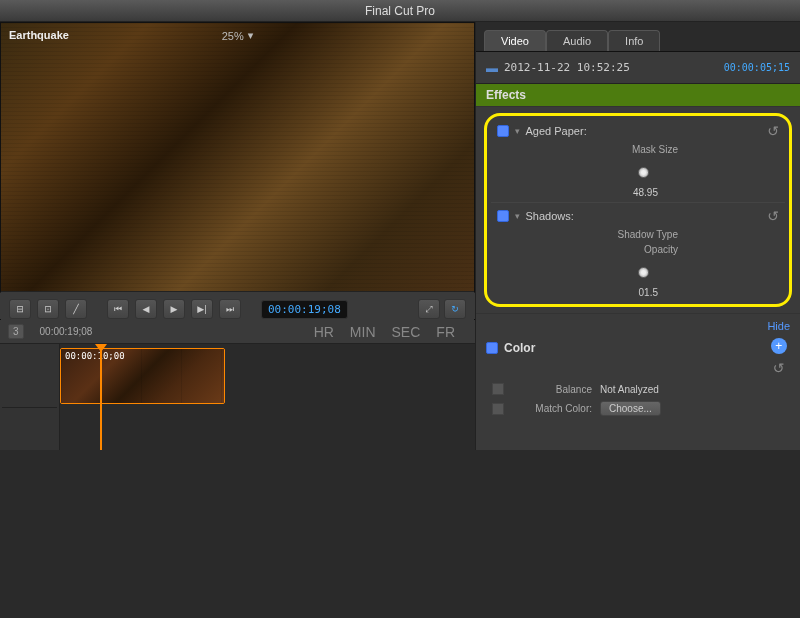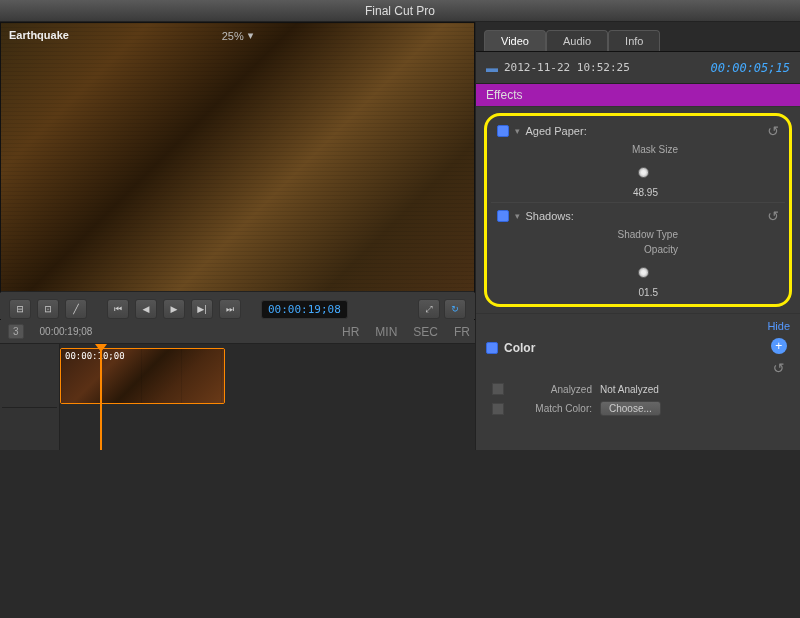--- a/index.html
+++ b/index.html
@@ -154,24 +154,24 @@
     }
 
     .ruler-time {
       margin-left: 16px;
       color: #aaa;
       font-size: 10px;
     }
 
     .ruler-labels {
       position: absolute;
-      right: 5px;
+      right: 20px;
       display: flex;
       gap: 16px;
-      font-size: 12px;
+      font-size: 14px;
       color: #888;
     }
 
     .timeline-clips {
       flex: 1;
       position: relative;
       overflow: hidden;
     }
 
     .timeline-marker {
@@ -284,31 +284,30 @@
     }
 
     .inspector-date {
       color: #ccc;
       font-size: 11px;
       font-family: monospace;
     }
 
     .inspector-timecode {
       color: #4af;
-      font-size: 12px;
+      font-size: 10px;
       font-family: monospace;
-      font-style: italic;
     }
 
     
     .inspector-section-label {
-      background: #a21caf;
+      background: #4d7c0f;
       padding: 4px 10px;
       font-size: 12px;
-      font-weight: 400;
+      font-weight: 700;
       color: #ddd;
       border-bottom: 1px solid #333;
     }
 
     
     .effects-highlighted {
       border: 3px solid #ffee00;
       border-radius: 16px;
       margin: 6px 8px;
       padding: 4px;
@@ -715,21 +714,21 @@
           <span class="color-label">Color</span>
         </div>
         <div class="color-controls">
           <span class="hide-btn">Hide</span>
           <div class="add-btn">+</div>
           <span style="color:#888;font-size:14px;cursor:pointer;">↺</span>
         </div>
       </div>
       <div class="color-row">
         <div class="color-sq"></div>
-        <span class="color-row-label">Analyzed</span>
+        <span class="color-row-label">Balance</span>
         <span class="color-row-value">Not Analyzed</span>
       </div>
       <div class="color-row">
         <div class="color-sq"></div>
         <span class="color-row-label">Match Color:</span>
         <button class="choose-btn">Choose...</button>
       </div>
     </div>
 
   </div>

